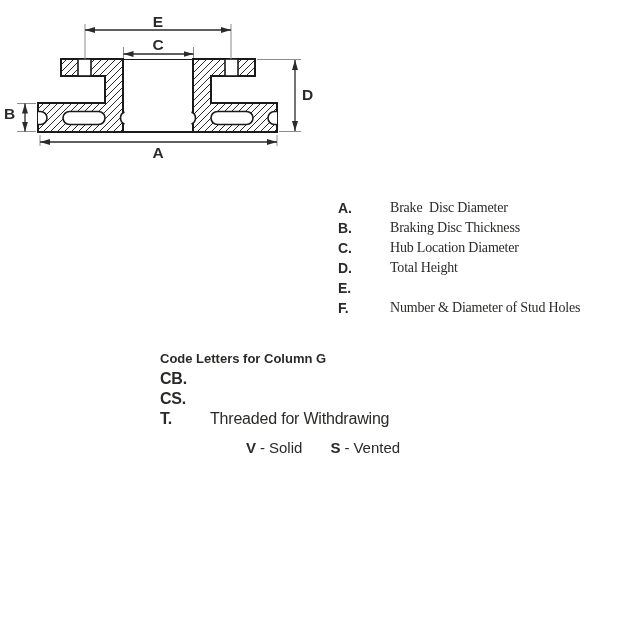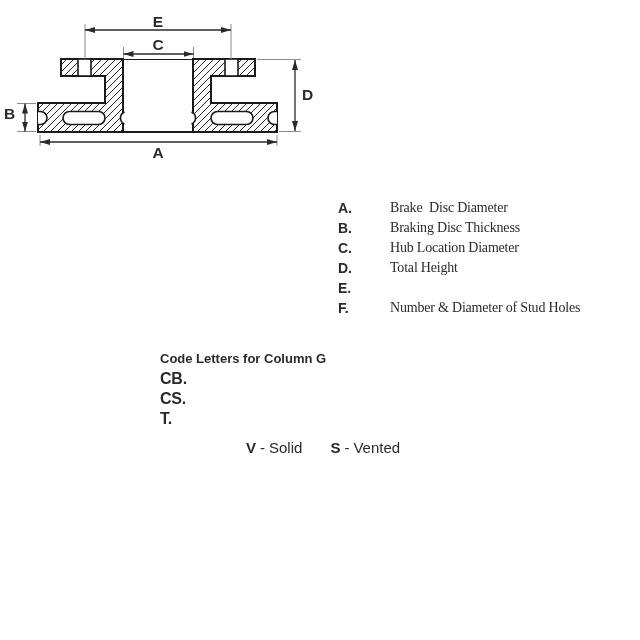--- a/index.html
+++ b/index.html
@@ -125,20 +125,21 @@
 <div class="abs codes">
   <div class="codes-heading">Code Letters for Column G</div>
   <div class="codes-row">
     <span class="code">CB.</span>
   </div>
   <div class="codes-row">
     <span class="code">CS.</span>
   </div>
   <div class="codes-row">
     <span class="code">T.</span>
+    <span class="desc">Threaded for Withdrawing</span>
   </div>
 </div>
 
 <div class="abs types">
   <span class="type-item">
     <span class="code">V</span>
     <span class="sep">-</span>
     <span class="word">Solid</span>
   </span>
   <span class="type-item">

